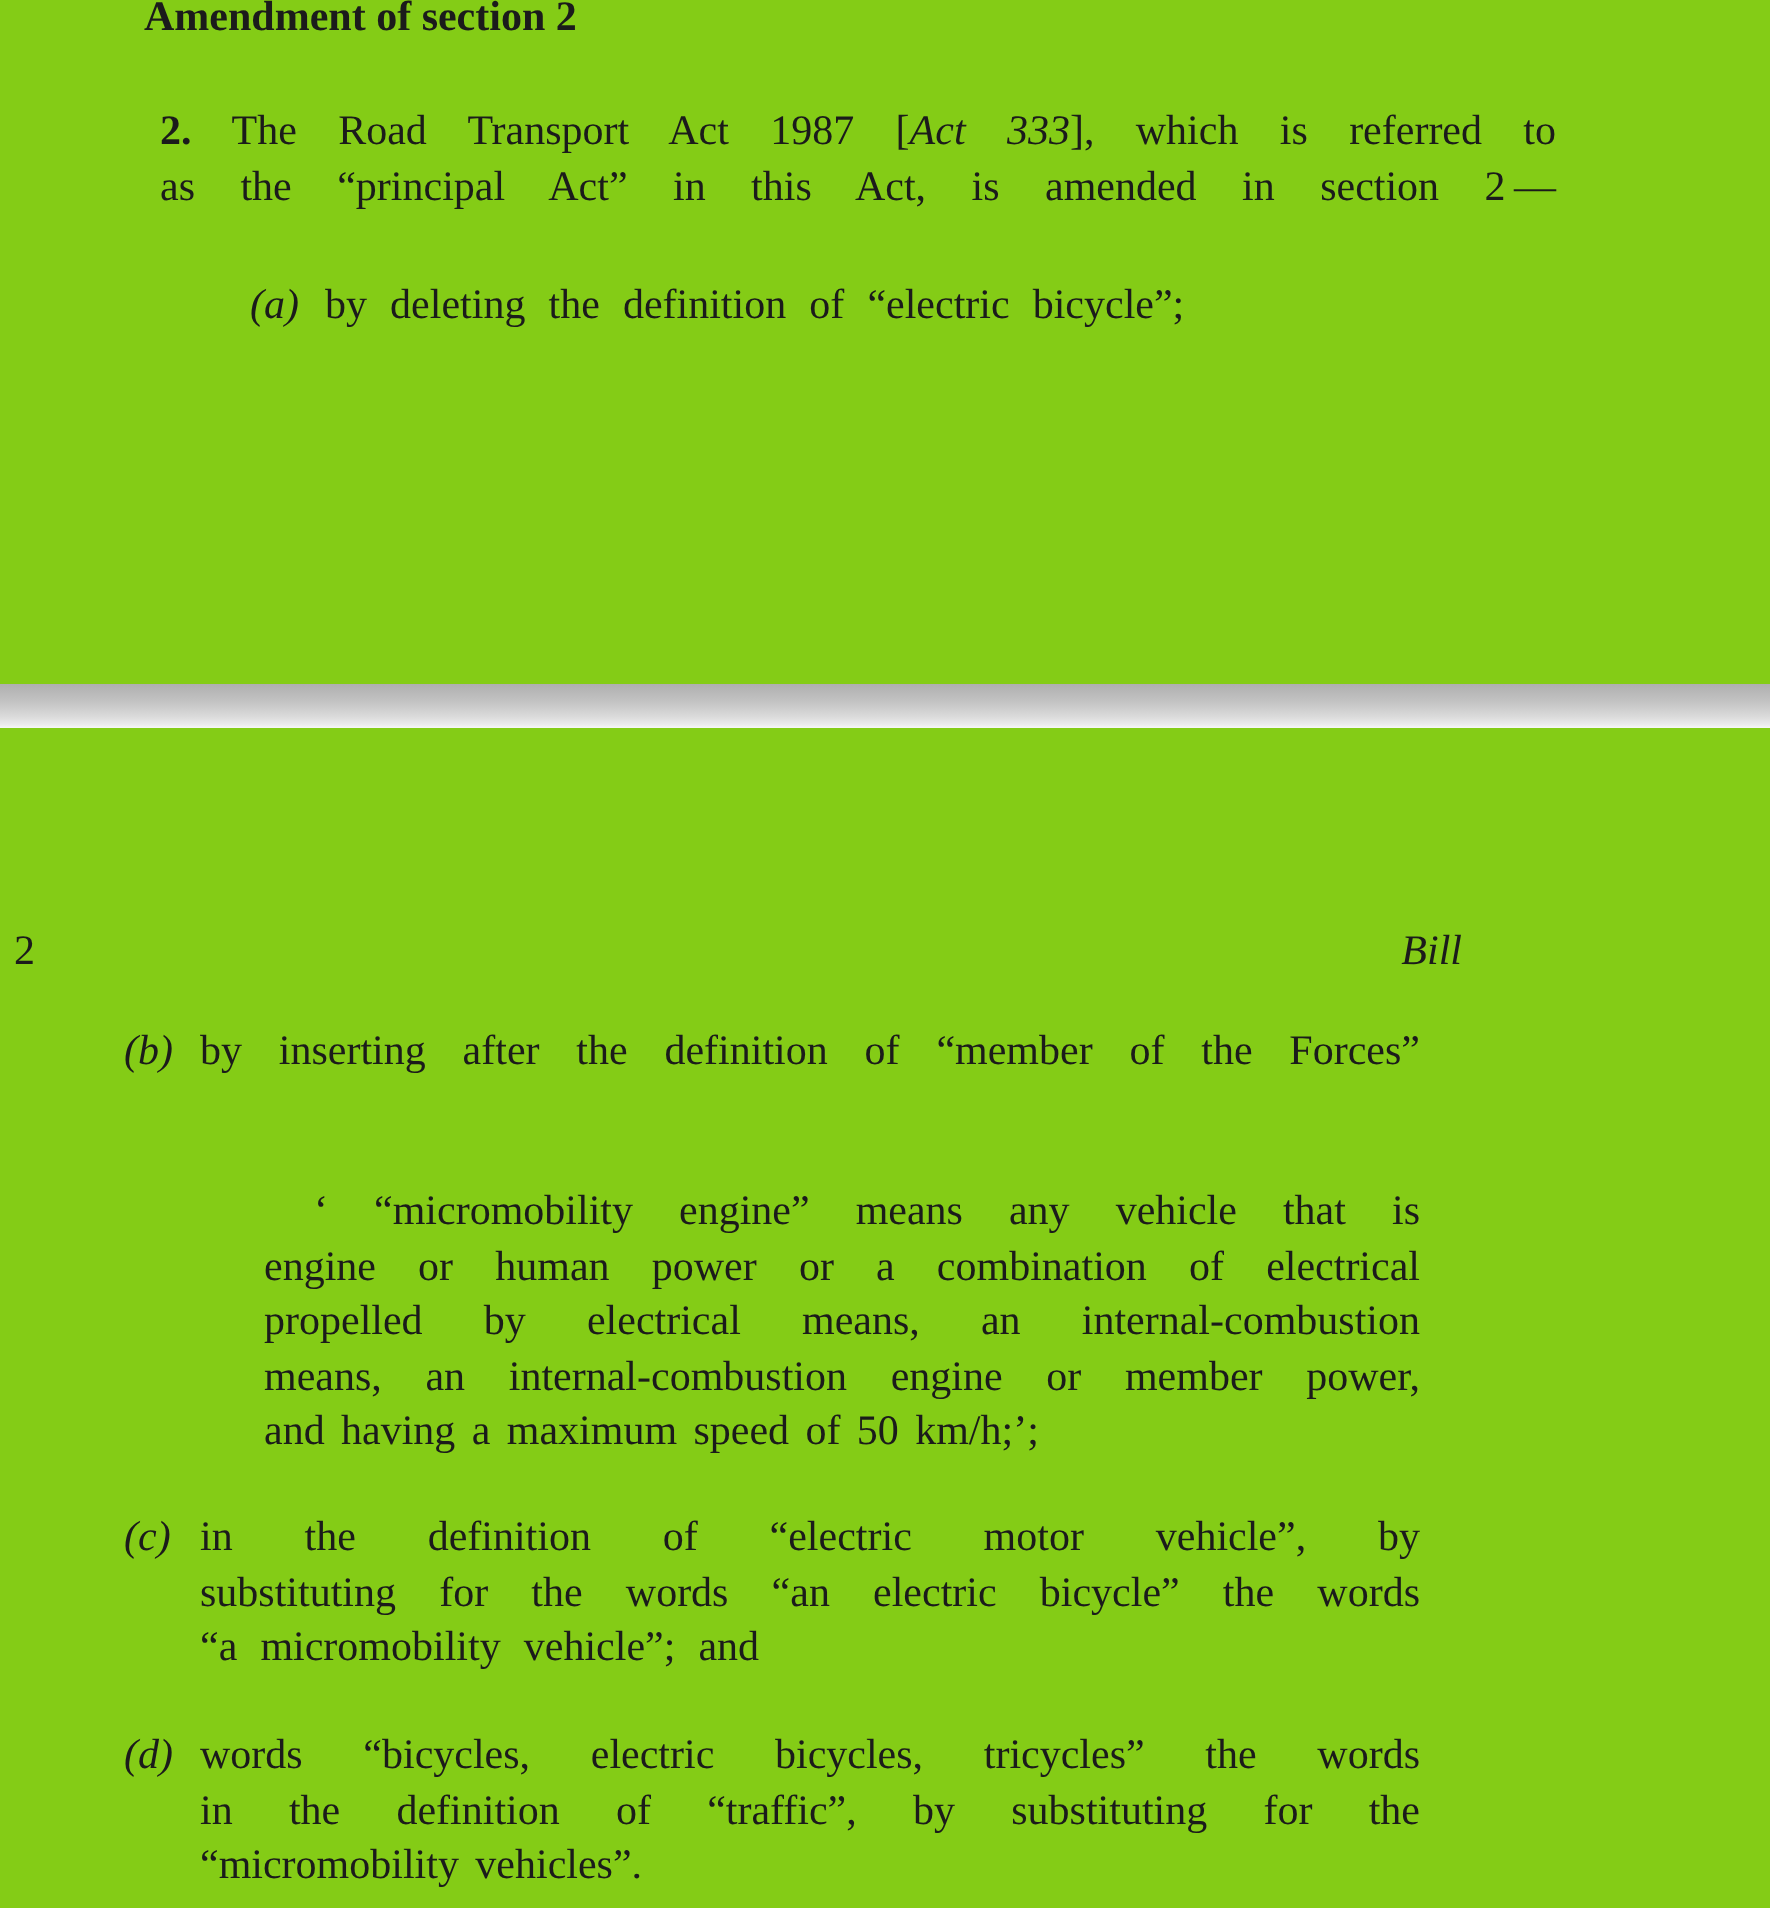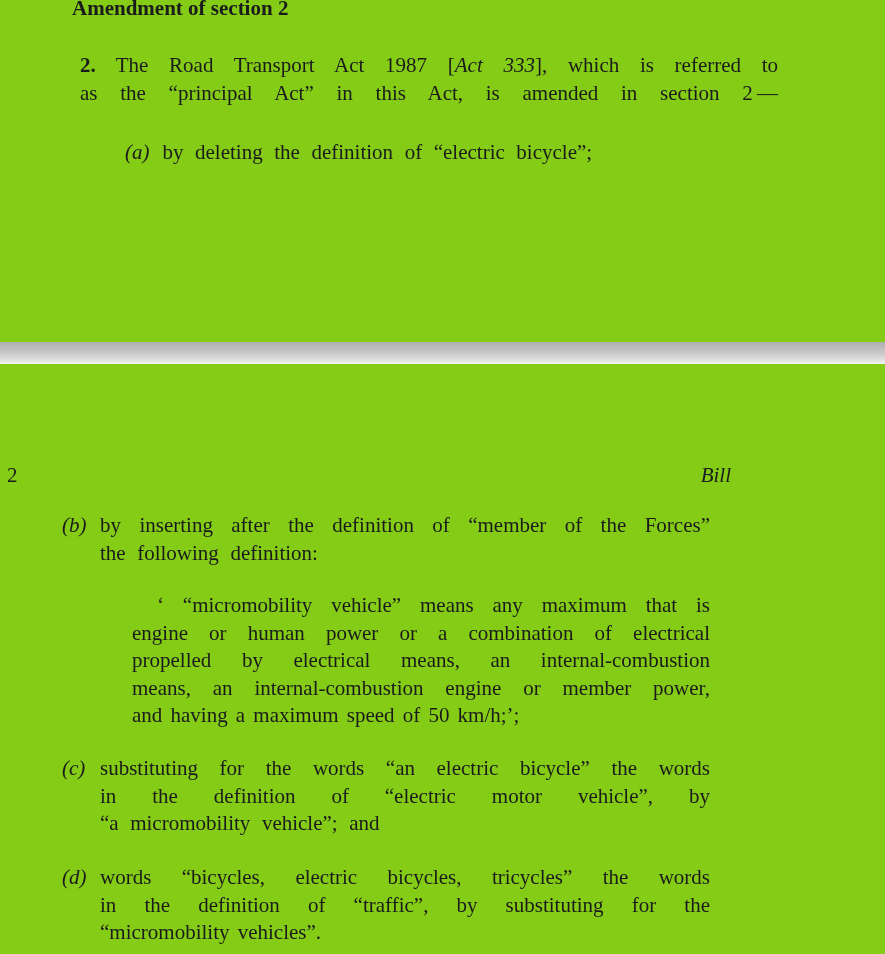--- a/index.html
+++ b/index.html
@@ -91,37 +91,36 @@
   <div id="page-separator" class="abs"></div>
 
   <div>
     <div id="p2-page-number" class="abs">2</div>
     <div id="p2-running-head" class="abs">Bill</div>
 
     <div id="p2-item-b" class="clause">
       <span class="label">(b)</span>
       <div class="body">
         <div class="line j">by inserting after the definition of “member of the Forces”</div>
-        <div class="line ws">the following definition:</div>
       </div>
     </div>
 
     <div id="p2-def">
-      <div class="line j">‘ “micromobility vehicle” means any maximum that is</div>
+      <div class="line j">‘ “micromobility engine” means any vehicle that is</div>
       <div class="line j">engine or human power or a combination of electrical</div>
       <div class="line j">propelled by electrical means, an internal-combustion</div>
       <div class="line j">means, an internal-combustion engine or member power,</div>
       <div class="line ws-sm">and having a maximum speed of 50 km/h;’;</div>
     </div>
 
     <div id="p2-item-c" class="clause">
       <span class="label">(c)</span>
       <div class="body">
+        <div class="line j">in the definition of “electric motor vehicle”, by</div>
         <div class="line j">substituting for the words “an electric bicycle” the words</div>
-        <div class="line j">in the definition of “electric motor vehicle”, by</div>
         <div class="line ws">“a micromobility vehicle”; and</div>
       </div>
     </div>
 
     <div id="p2-item-d" class="clause">
       <span class="label">(d)</span>
       <div class="body">
         <div class="line j">words “bicycles, electric bicycles, tricycles” the words</div>
         <div class="line j">in the definition of “traffic”, by substituting for the</div>
         <div class="line ws-sm">“micromobility vehicles”.</div>

